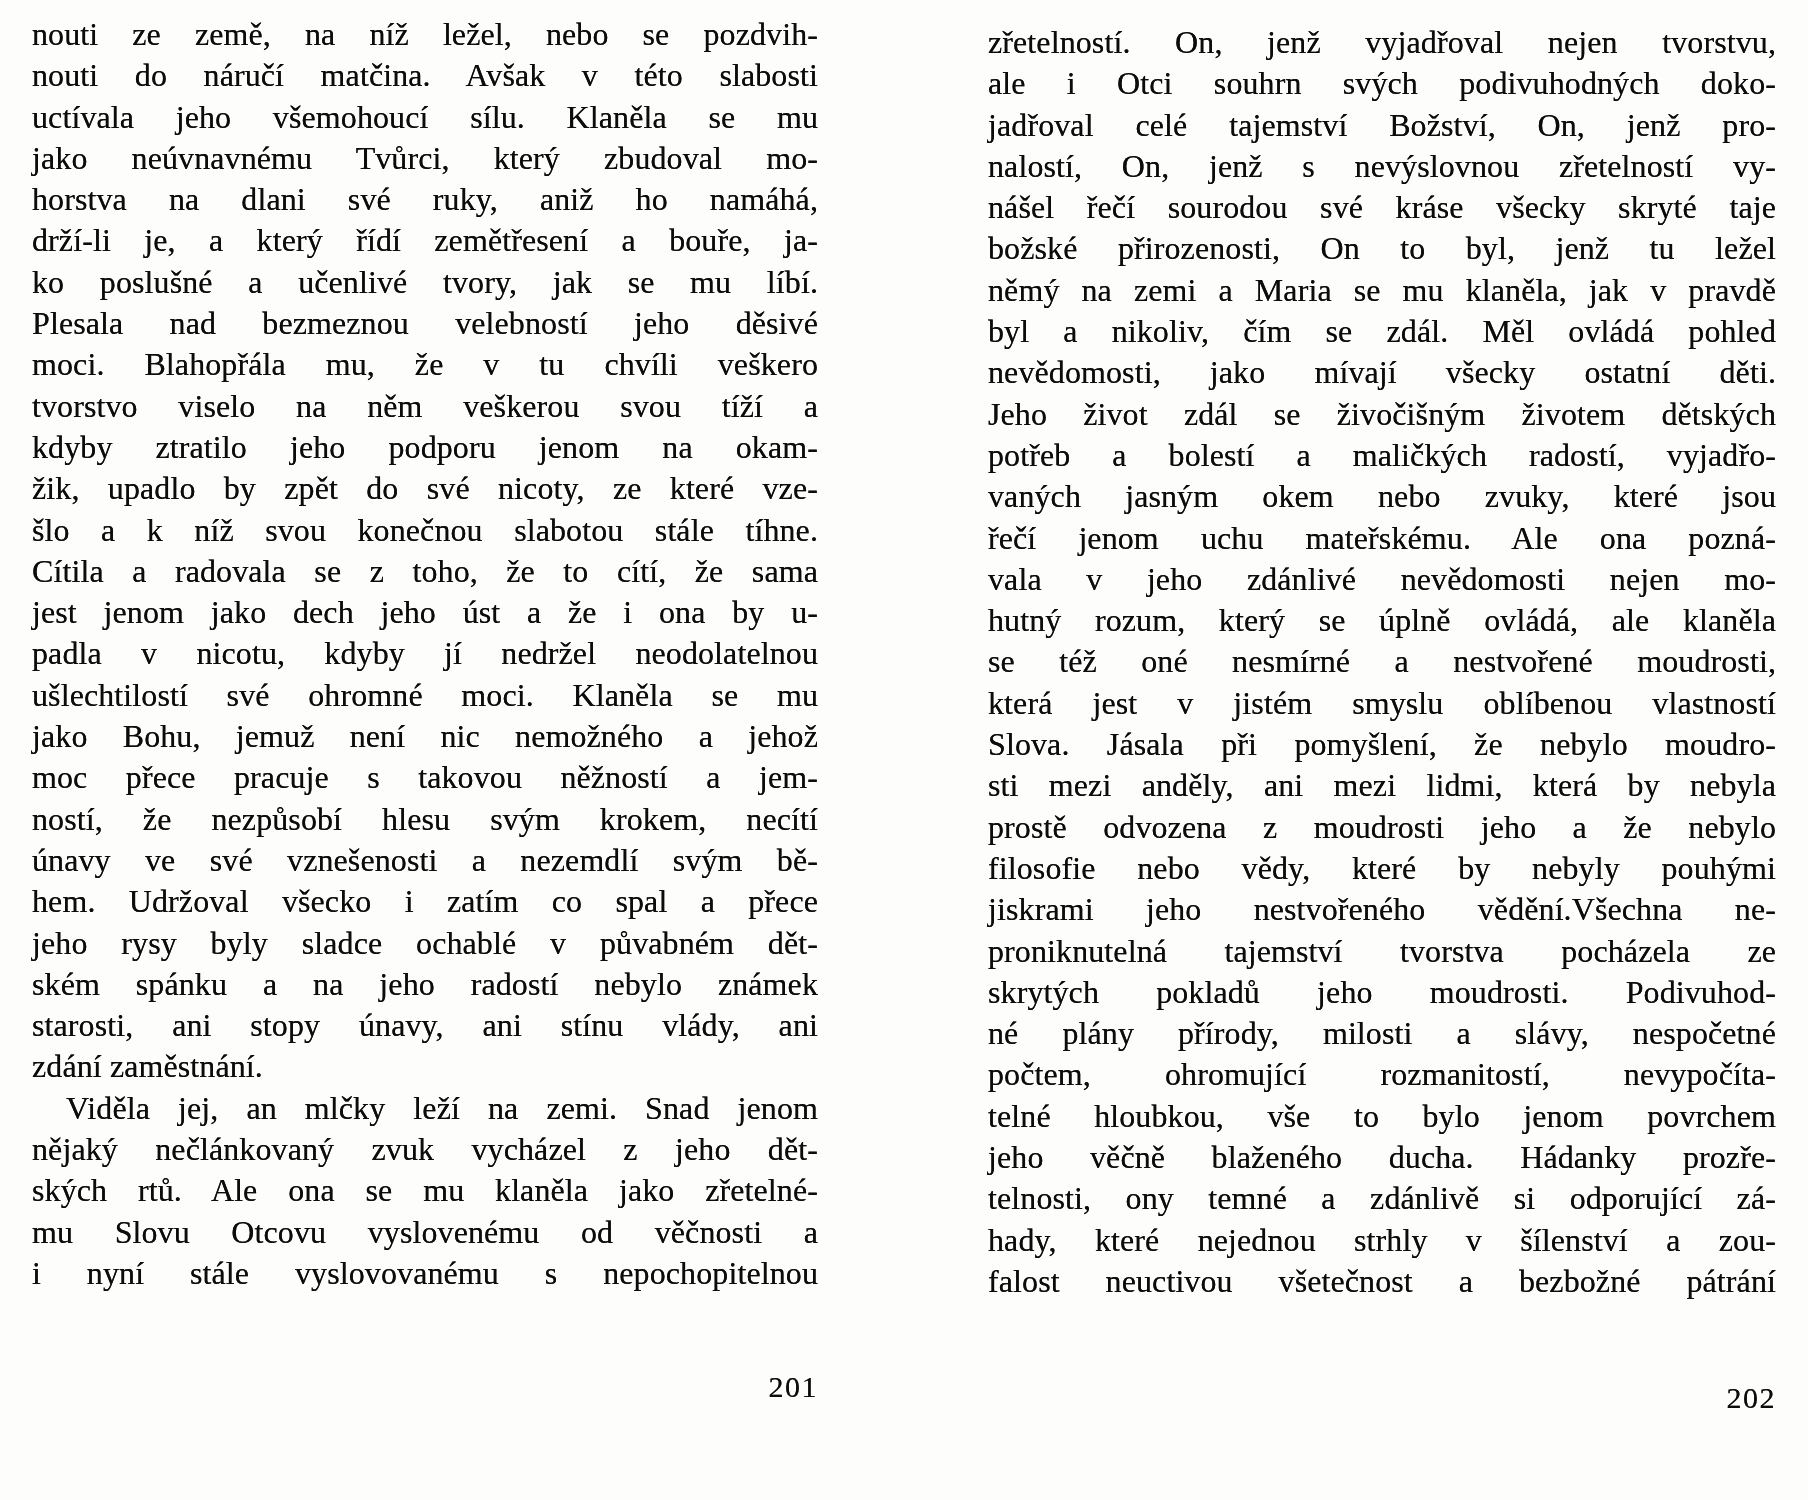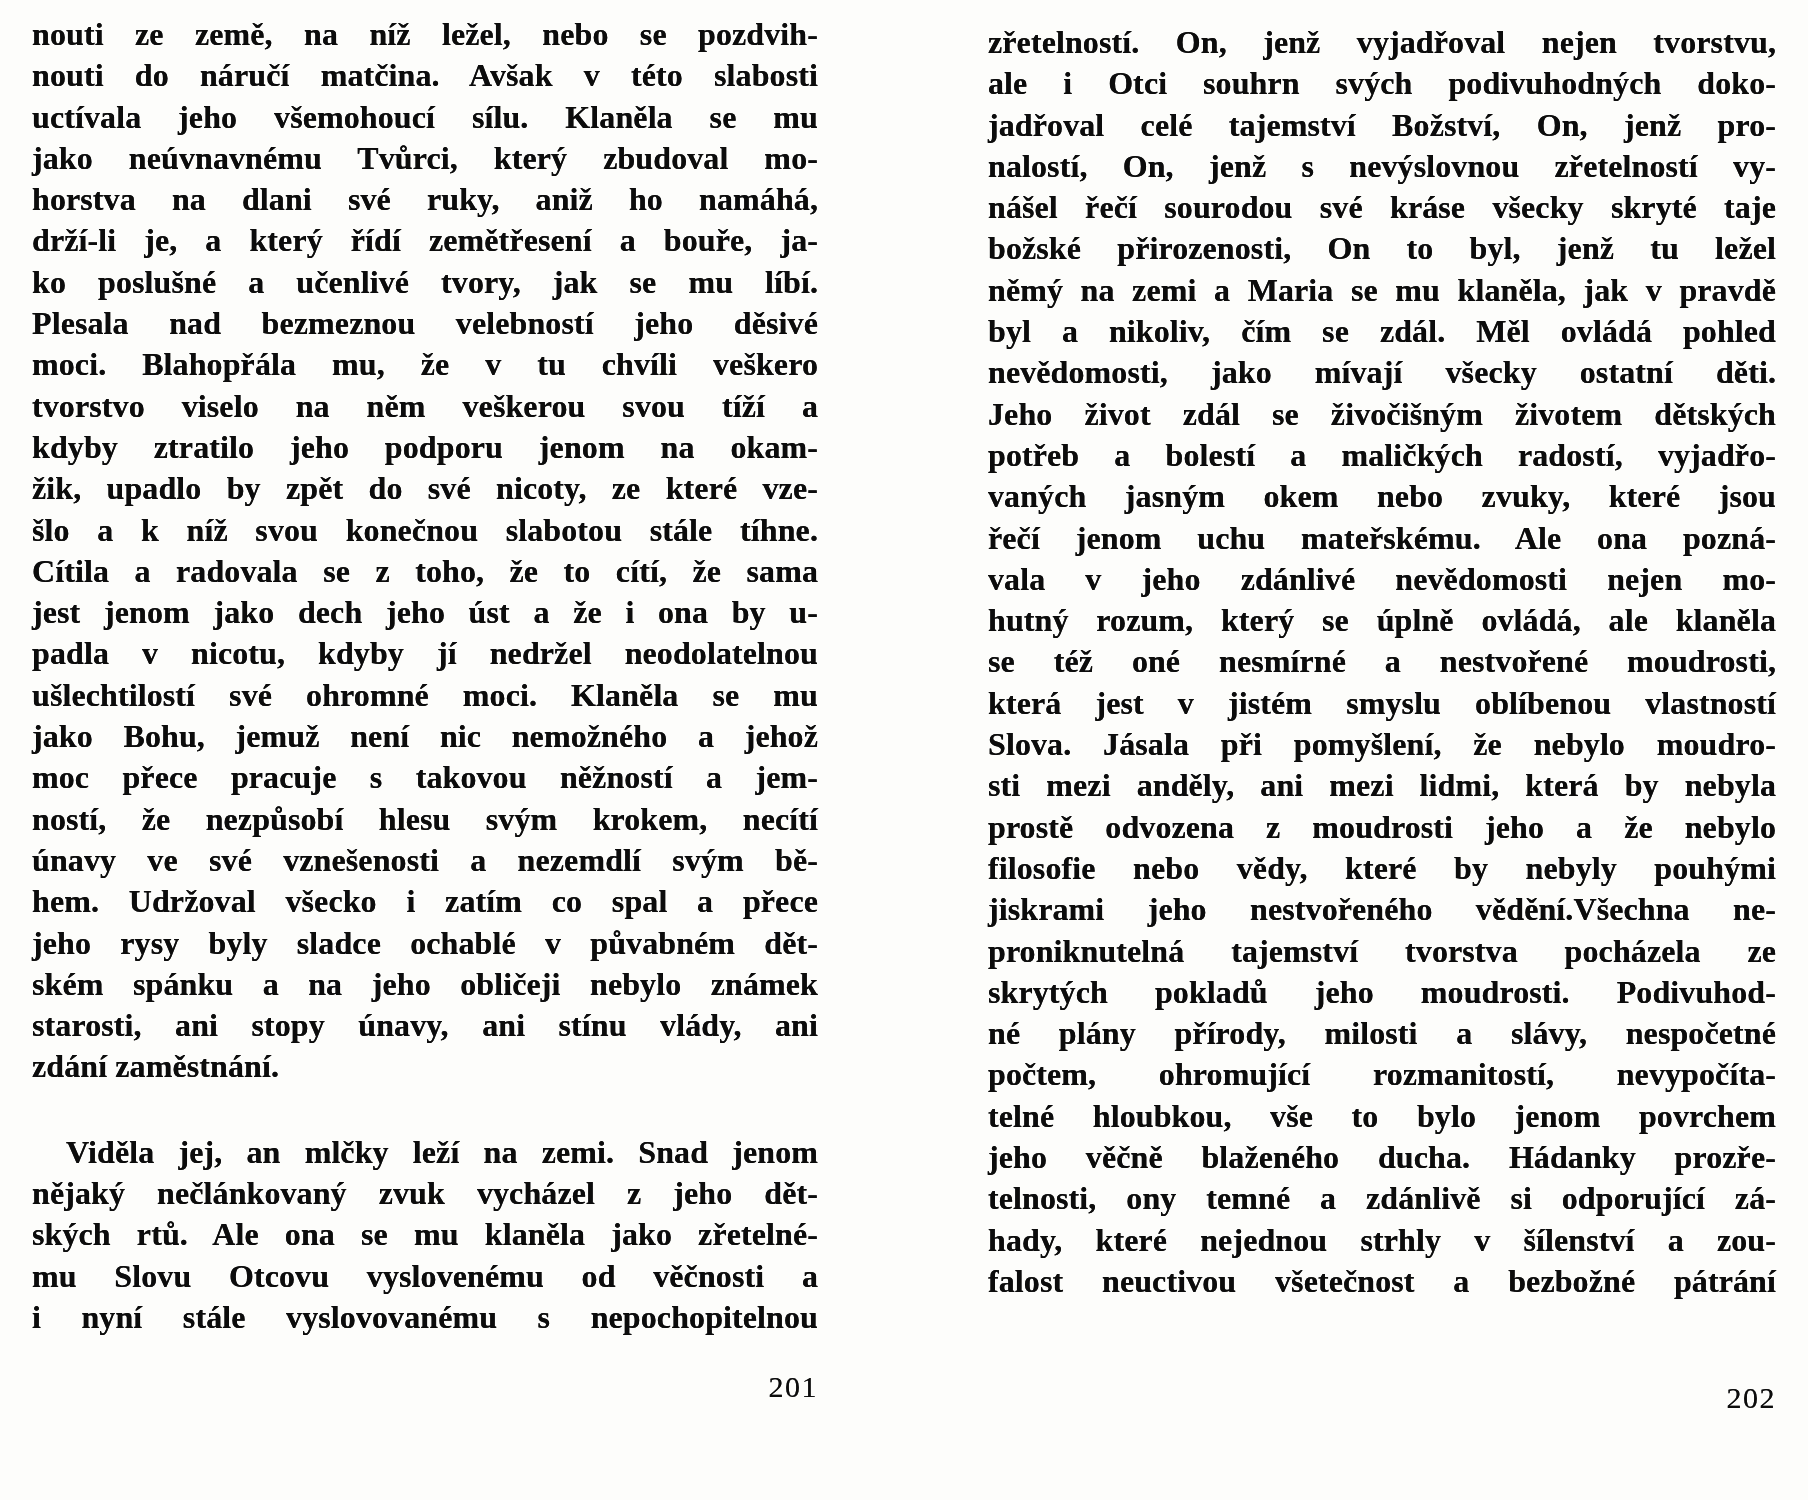--- a/index.html
+++ b/index.html
@@ -9,34 +9,34 @@
   html,body{margin:0;padding:0;background:var(--paper);}
   .spread{
     position:relative;
     width:1808px;
     height:1500px;
     background:var(--paper);
     overflow:hidden;
     font-family:"Liberation Serif","DejaVu Serif",serif;
     color:var(--ink);
   }
-  .textblock{position:absolute;font-weight:bold;}
+  .textblock{position:absolute;}
   .textblock.left{left:32px;top:14px;width:786px;}
   .textblock.right{left:988px;top:22px;width:788px;}
   .line{
     font-size:32px;
     line-height:41.3px;
     text-align:justify;
     text-align-last:justify;
     letter-spacing:0.1px;
     text-shadow:0 0 0.6px rgba(10,10,10,0.85);
     white-space:normal;
   }
   .line.end{text-align-last:left;}
-  .line.indent{text-indent:34px;margin-top:44px;}
+  .line.indent{text-indent:34px;}
   .pagenum{
     position:absolute;
     font-size:30px;
     letter-spacing:1.5px;
     text-align:right;
     text-shadow:0 0 0.5px rgba(10,10,10,0.8);
   }
   .pagenum.left{left:32px;width:786px;top:1370px;}
   .pagenum.right{left:988px;width:788px;top:1381px;}
 </style>
@@ -62,21 +62,21 @@
       <div class="line">Cítila a radovala se z toho, že to cítí, že sama</div>
       <div class="line">jest jenom jako dech jeho úst a že i ona by u-</div>
       <div class="line">padla v nicotu, kdyby jí nedržel neodolatelnou</div>
       <div class="line">ušlechtilostí své ohromné moci. Klaněla se mu</div>
       <div class="line">jako Bohu, jemuž není nic nemožného a jehož</div>
       <div class="line">moc přece pracuje s takovou něžností a jem-</div>
       <div class="line">ností, že nezpůsobí hlesu svým krokem, necítí</div>
       <div class="line">únavy ve své vznešenosti a nezemdlí svým bě-</div>
       <div class="line">hem. Udržoval všecko i zatím co spal a přece</div>
       <div class="line">jeho rysy byly sladce ochablé v půvabném dět-</div>
-      <div class="line">ském spánku a na jeho obličeji nebylo známek</div>
+      <div class="line">ském spánku a na jeho radostí nebylo známek</div>
       <div class="line">starosti, ani stopy únavy, ani stínu vlády, ani</div>
       <div class="line end">zdání zaměstnání.</div>
       <div class="line indent">Viděla jej, an mlčky leží na zemi. Snad jenom</div>
       <div class="line">nějaký nečlánkovaný zvuk vycházel z jeho dět-</div>
       <div class="line">ských rtů. Ale ona se mu klaněla jako zřetelné-</div>
       <div class="line">mu Slovu Otcovu vyslovenému od věčnosti a</div>
       <div class="line">i nyní stále vyslovovanému s nepochopitelnou</div>
     </div>
 
   <div class="textblock right">

